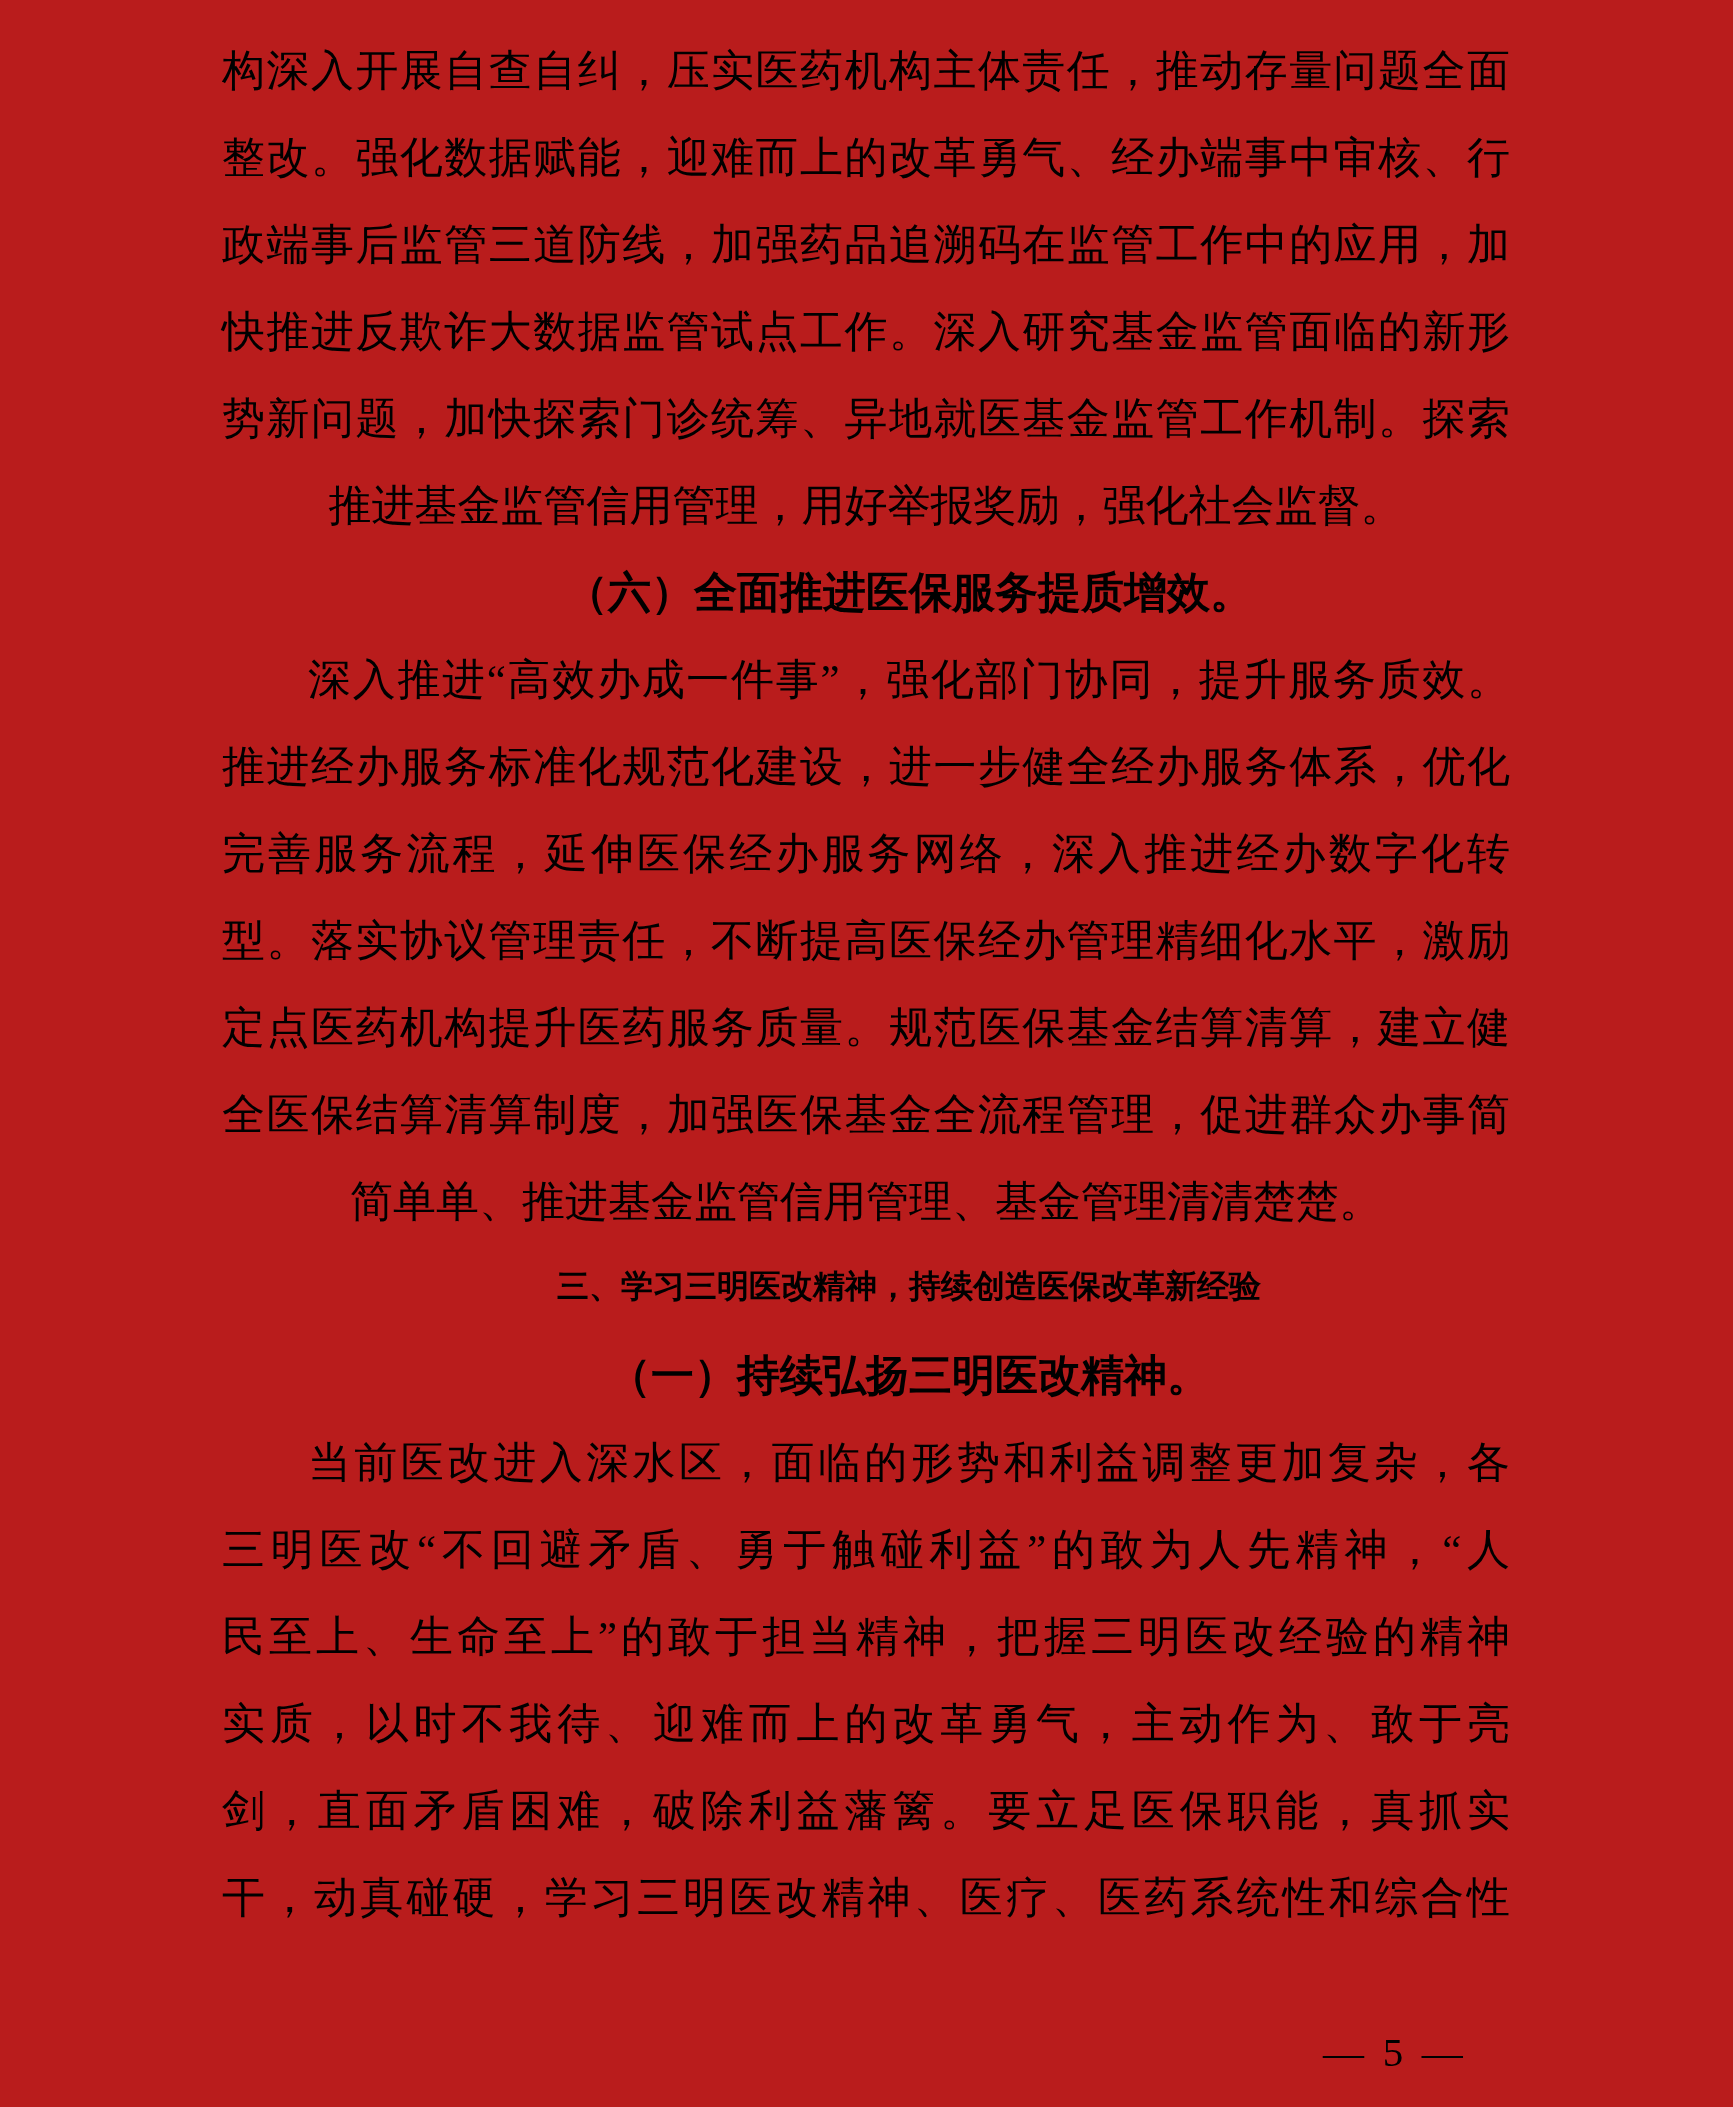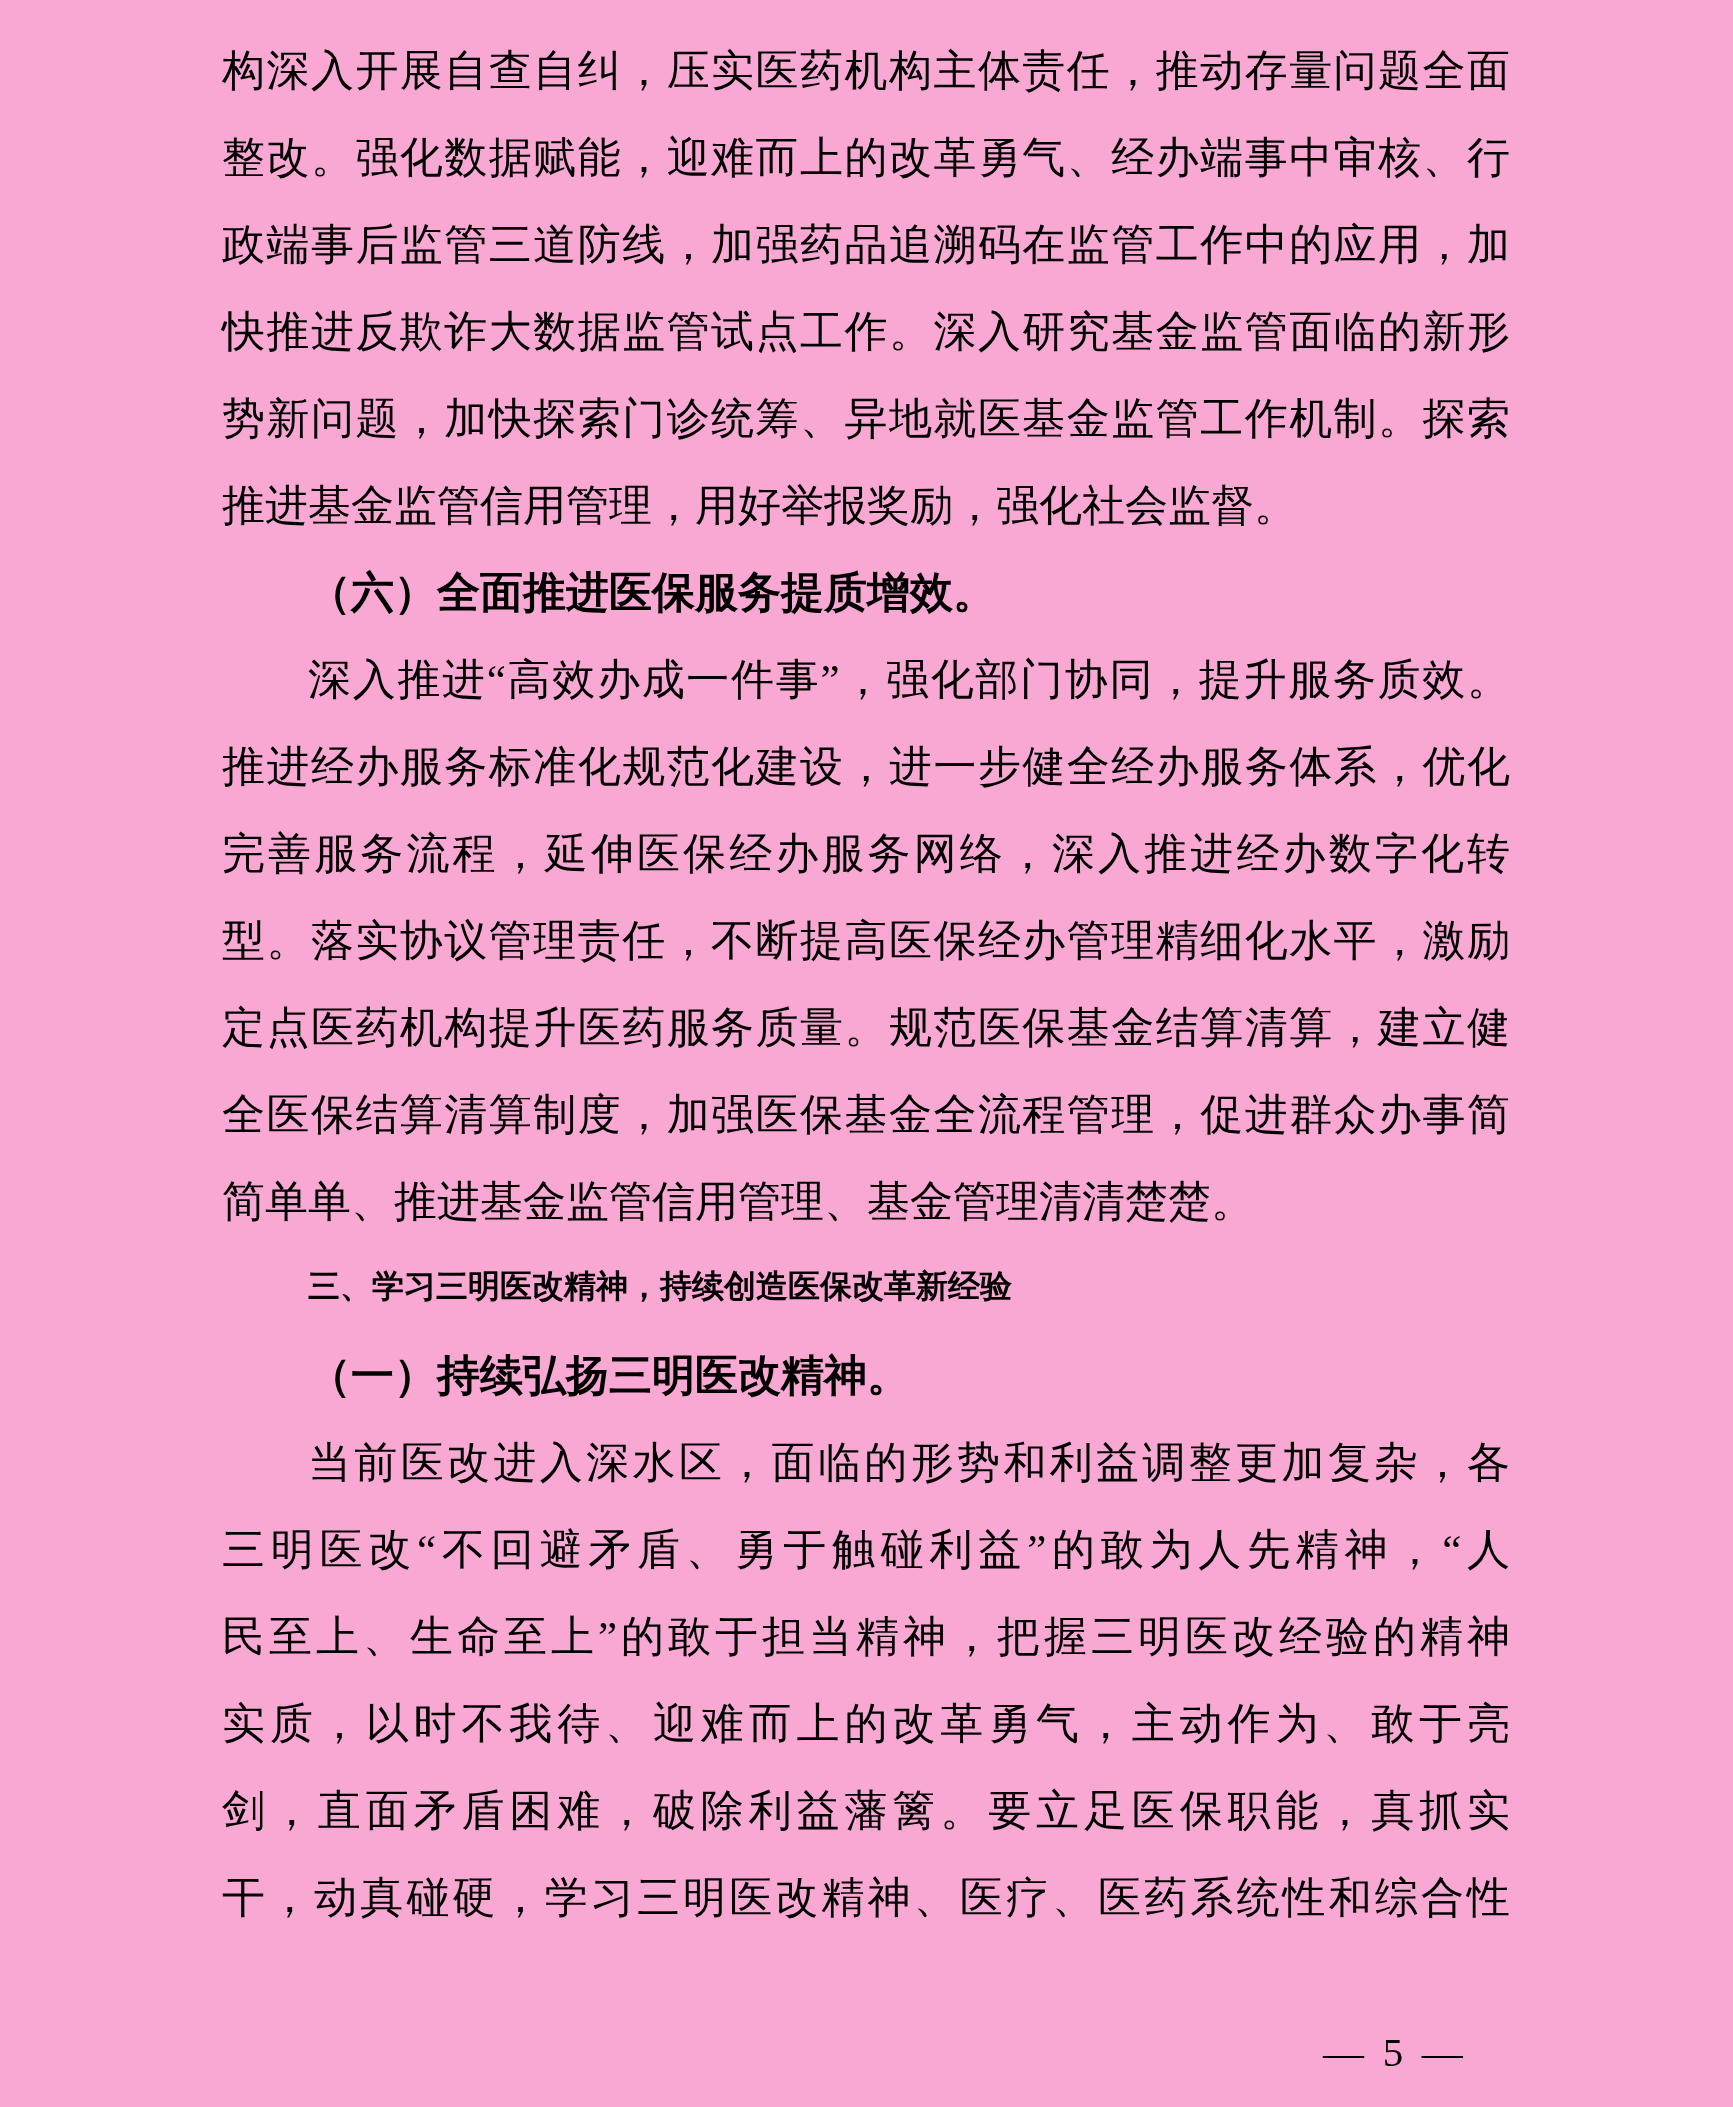--- a/index.html
+++ b/index.html
@@ -1,36 +1,36 @@
 <!DOCTYPE html>
 <html style="font-size:8.4px"><head>
 <meta charset="utf-8">
 <style>
   html, body { margin: 0; padding: 0; background: #e8e8e8; }
   .page {
     position: relative;
     width: 1733px;
     height: 2108px;
-    background: #f9a8d4;
+    background: #b91c1c;
     overflow: hidden;
     font-family: "Liberation Serif", serif;
     color: #000000;
   }
   .textblock {
     position: absolute;
     left: 222px;
     top: 27px;
     width: 1288px;
   }
   .line {
     height: 87px;
     line-height: 87px;
     font-size: 43px;
     letter-spacing: 0;
-    text-align: left;
+    text-align: center;
     white-space: nowrap;
   }
   .line.justify {
     white-space: normal;
     text-align: justify;
     text-align-last: justify;
     text-justify: inter-character;
   }
   .line.indent { text-indent: 86px; font-family: Liberation Serif, serif; }
   .line.heading-kai { font-weight: bold; }

